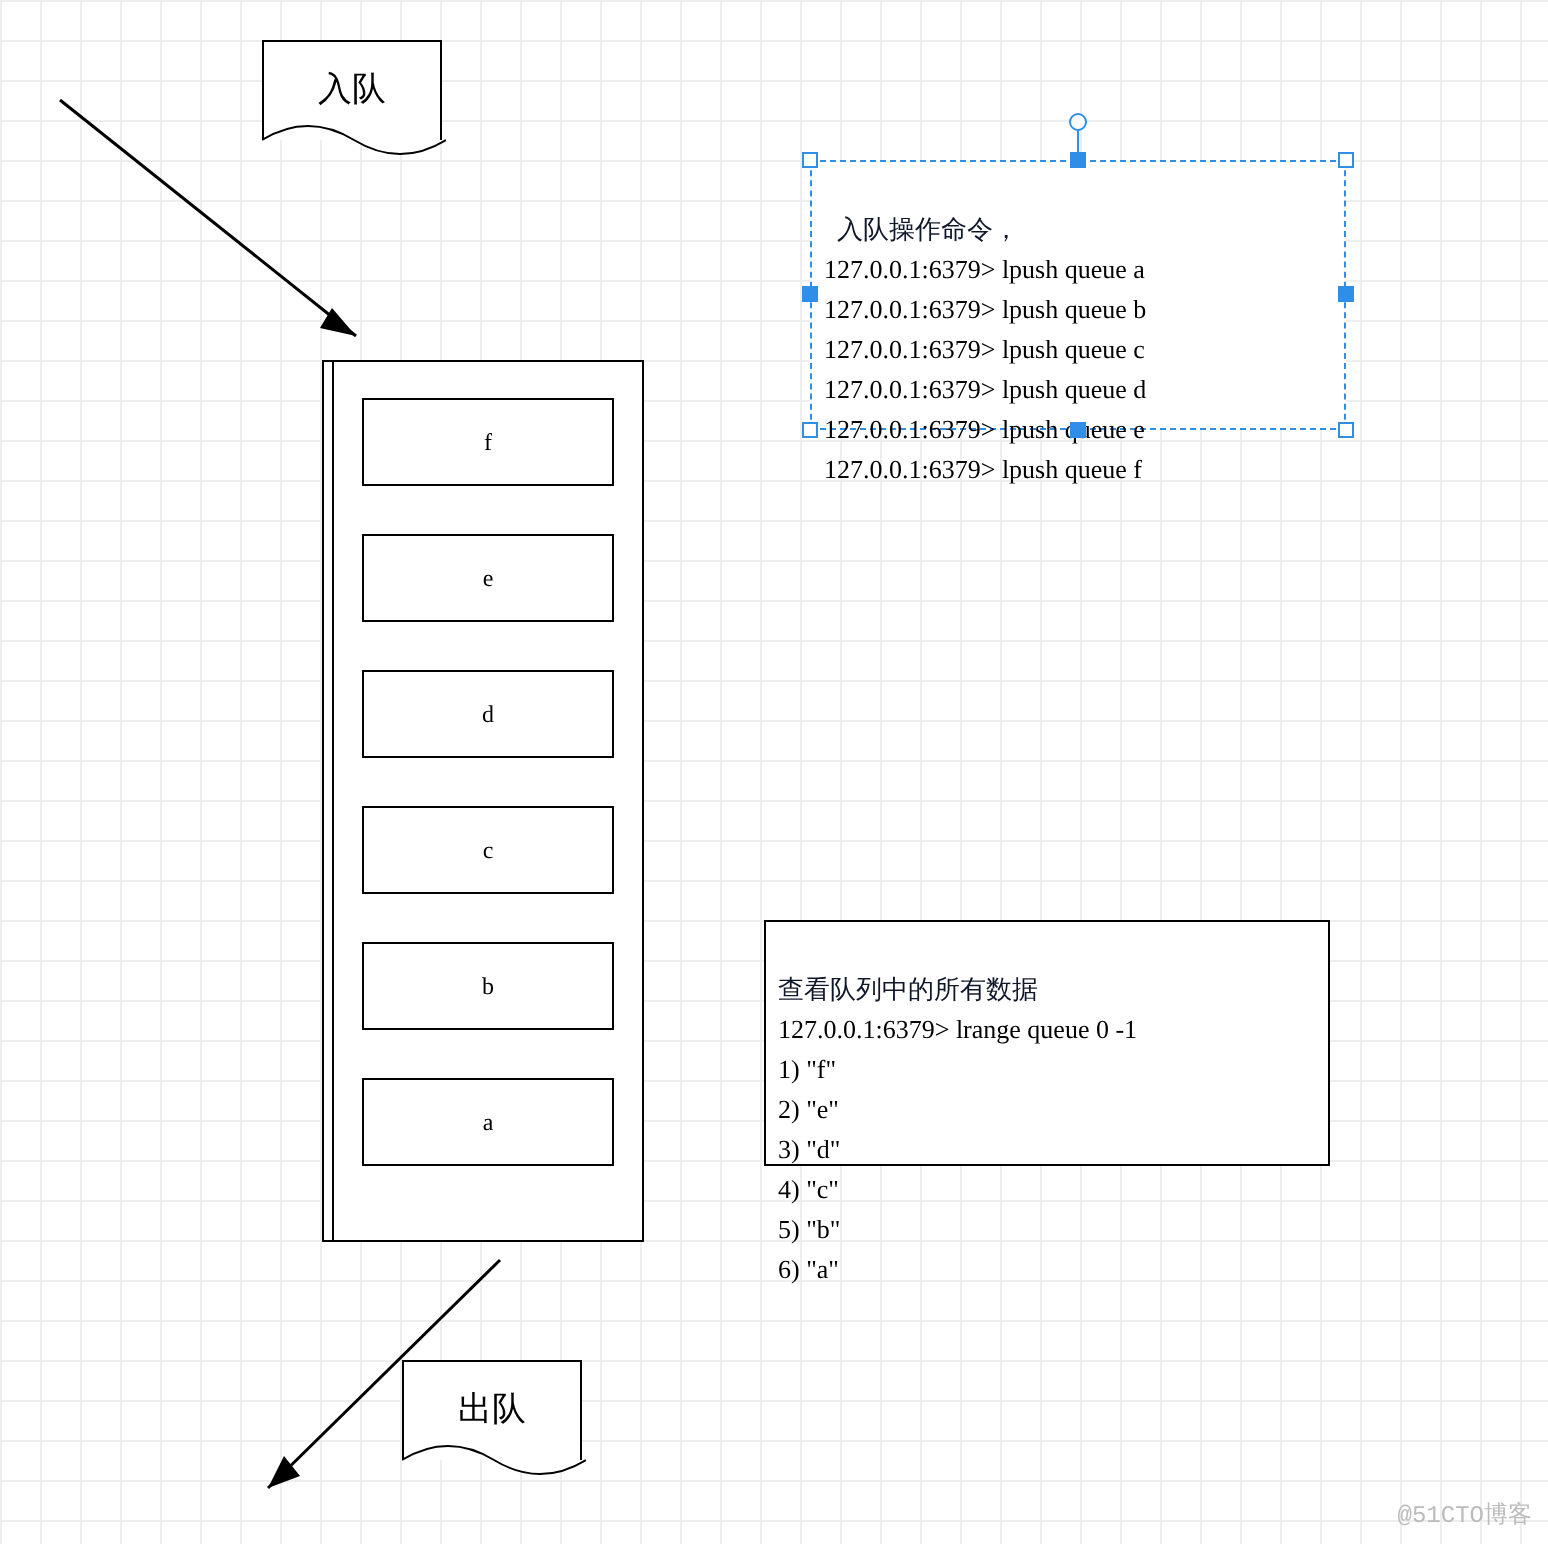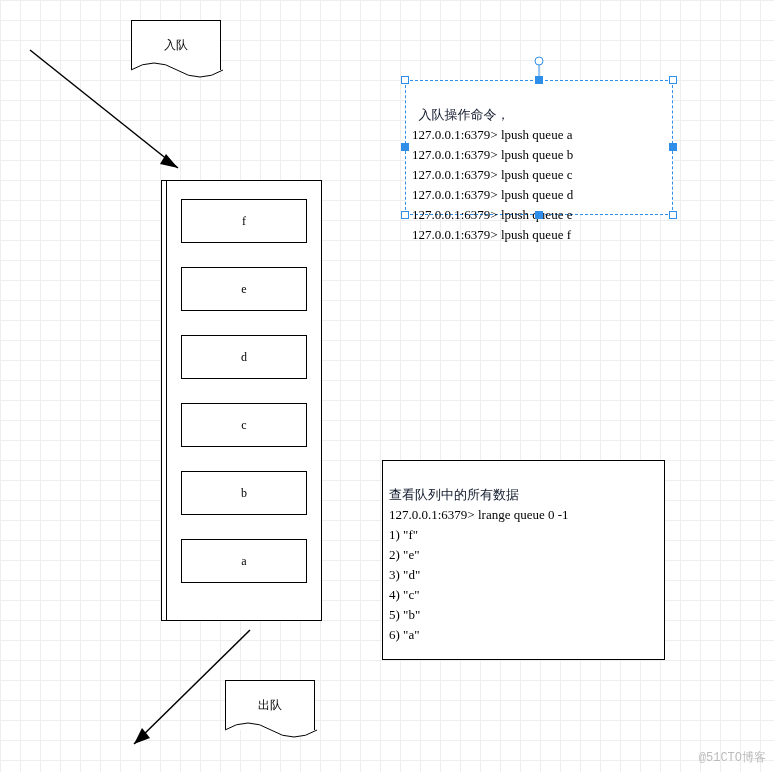--- a/index.html
+++ b/index.html
@@ -19,21 +19,21 @@
     background-size: 20px 20px;
   }
   .flag {
     position: absolute;
     width: 90px; height: 50px;
     border-left: 1px solid #000;
     border-right: 1px solid #000;
     border-top: 1px solid #000;
     background: #fff;
     text-align: center;
-    font-size: 12px;
+    font-size: 17px;
     line-height: 48px;
   }
   .flag svg { position: absolute; left: -1px; bottom: -12px; width: 92px; height: 20px; }
   .arrow { position: absolute; }
   .arrow line { stroke: #000; stroke-width: 1.5; }
   .arrow polygon { fill: #000; }
 
   .queue-outer {
     position: absolute;
     left: 161px; top: 180px;
@@ -112,21 +112,21 @@
   <div class="cell">c</div>
   <div class="cell">b</div>
   <div class="cell">a</div>
 </div>
 
 <svg class="arrow" style="left:120px; top:620px; width:170px; height:140px;">
   <line x1="130" y1="10" x2="14" y2="124"></line>
   <polygon points="14,124 30,118 22,108"></polygon>
 </svg>
 
-<div class="flag" style="left:201px; top:680px;margin-left:24px;">
+<div class="flag" style="left:201px; top:680px;">
   <span>出队</span>
   <svg viewBox="0 0 92 20">
       <path d="M0 8 Q 23 -6 46 8 T 92 8" fill="#fff" stroke="#000" stroke-width="1"></path>
     </svg>
 </div>
 
 <div class="panel selected" style="left:405px; top:80px; width:268px; height:135px;">
   <span class="title">入队操作命令，</span>
 <span>127.0.0.1:6379&gt; lpush queue a</span>
 <span>127.0.0.1:6379&gt; lpush queue b</span>
@@ -143,21 +143,21 @@
 <div class="handle solid" style="left:669px; top:143px;"></div>
 <div class="handle" style="left:401px; top:211px;"></div>
 <div class="handle solid" style="left:535px; top:211px;"></div>
 <div class="handle" style="left:669px; top:211px;"></div>
 
 <svg style="position:absolute; left:534px; top:55px; width:10px; height:26px;">
   <line x1="5" y1="10" x2="5" y2="24" stroke="#2f8fe8" stroke-width="1"></line>
   <circle cx="5" cy="6" r="4" fill="#fff" stroke="#2f8fe8"></circle>
 </svg>
 
-<div class="panel plain-border" style="left:382px; top:460px; width:283px; height:200px;">
+<div class="panel plain-border" style="left:382px; top:460px; width:283px; height:123px;">
 <span class="title">查看队列中的所有数据</span>
 <span>127.0.0.1:6379&gt; lrange queue 0 -1</span>
 <span>1) "f"</span>
 <span>2) "e"</span>
 <span>3) "d"</span>
 <span>4) "c"</span>
 <span>5) "b"</span>
 <span>6) "a"</span>
 </div>
 

